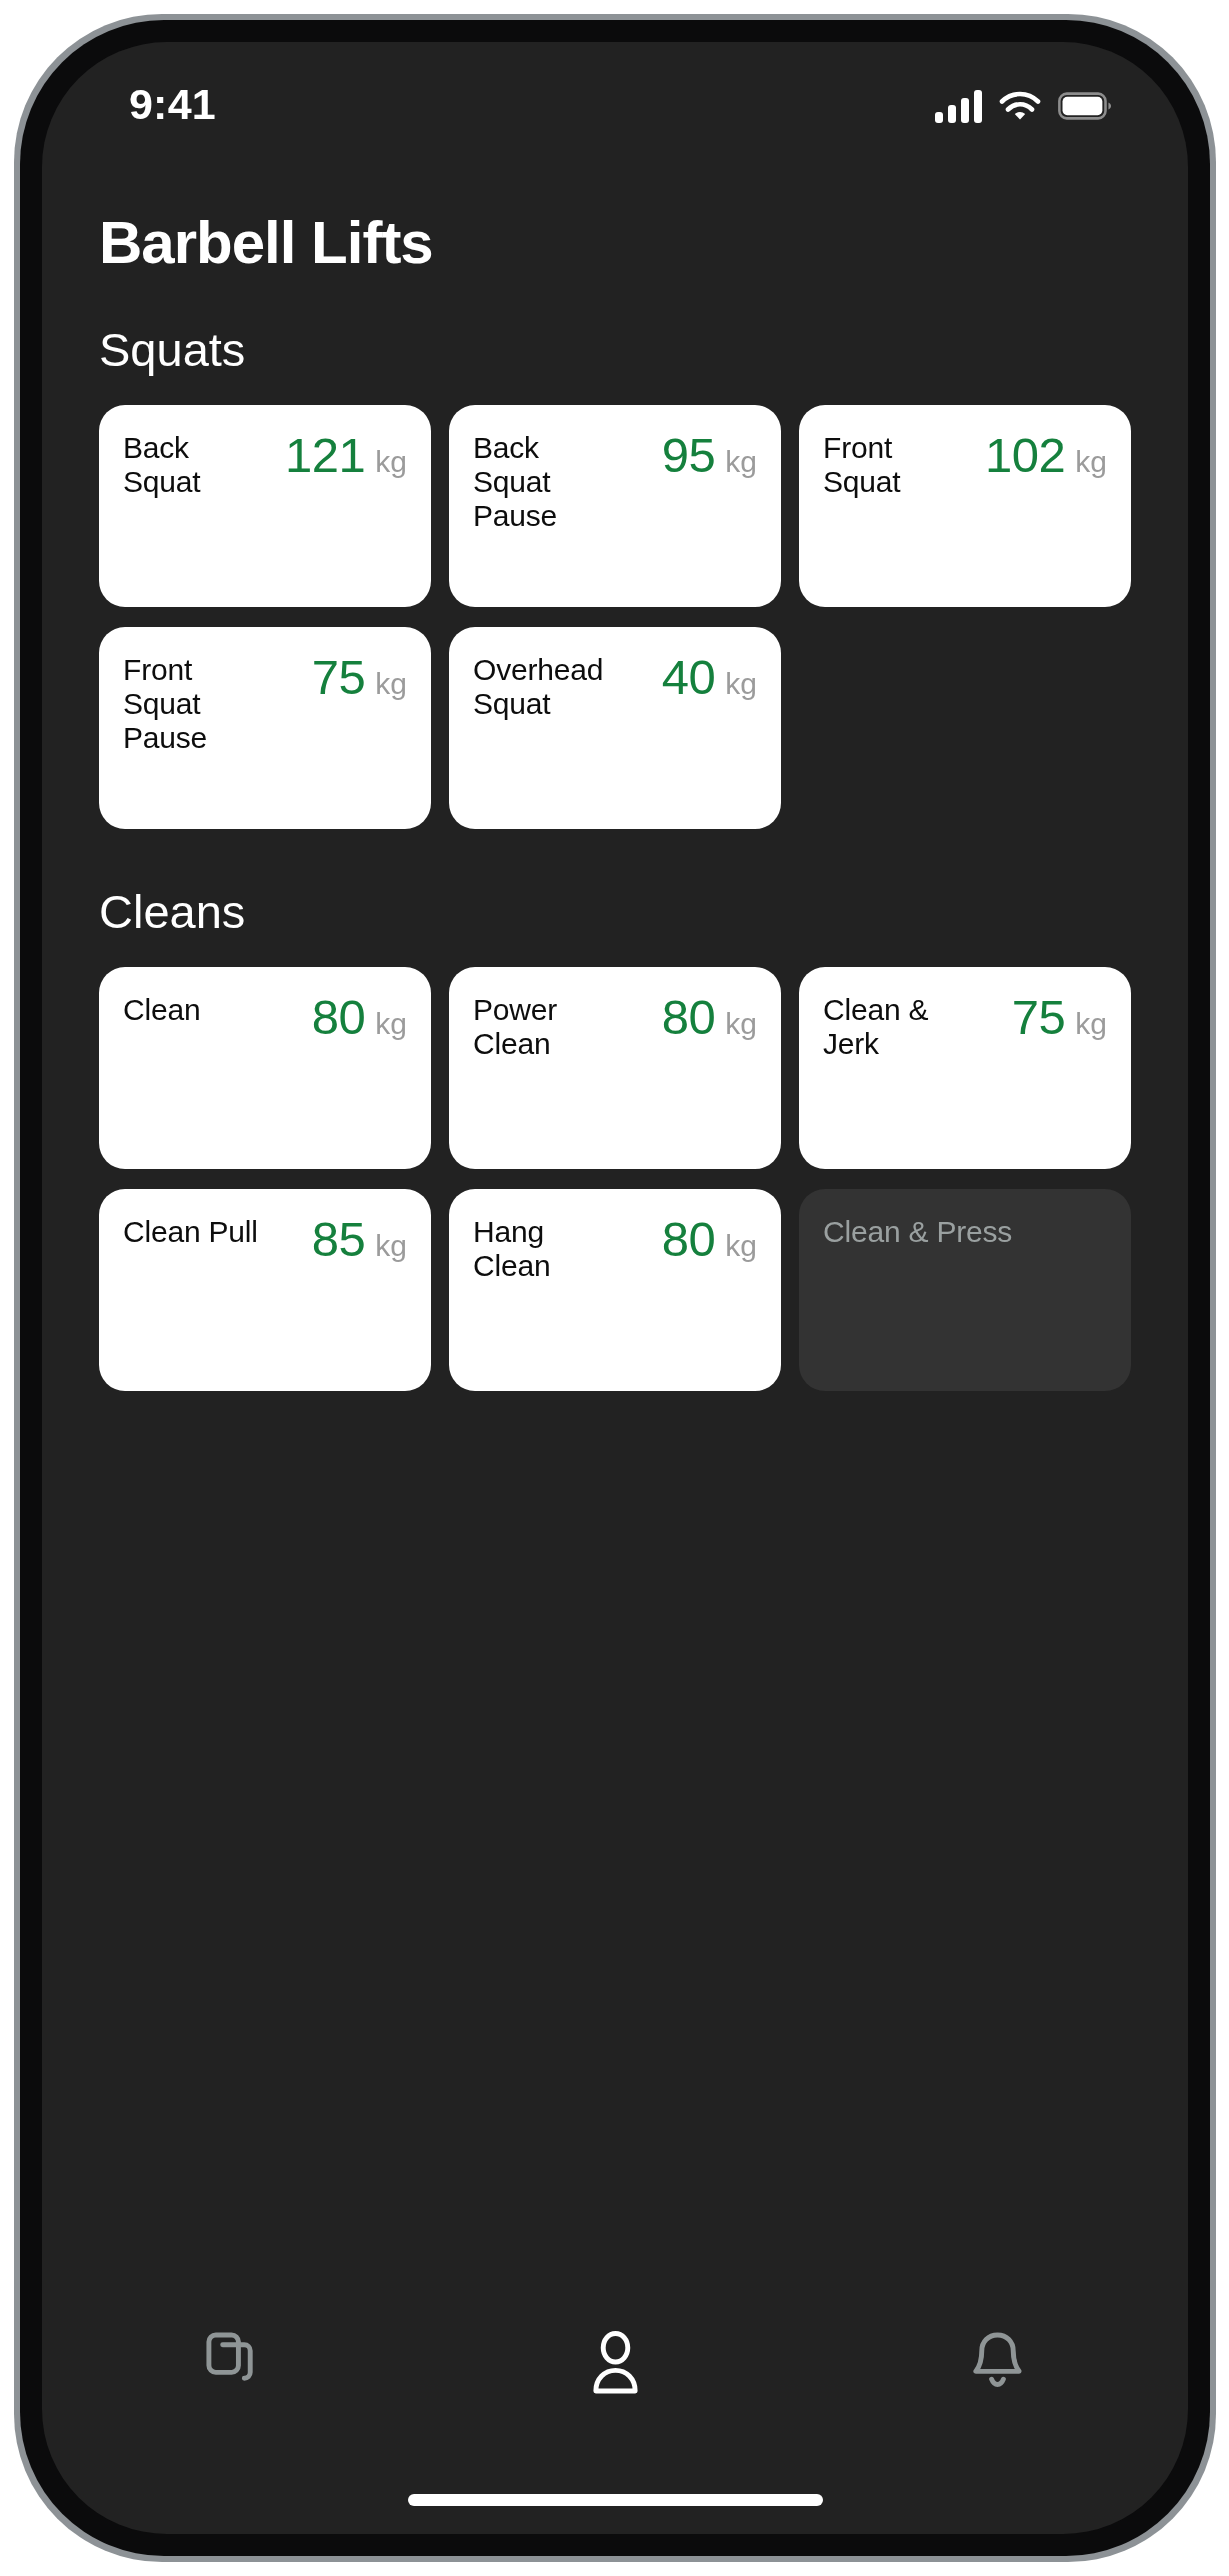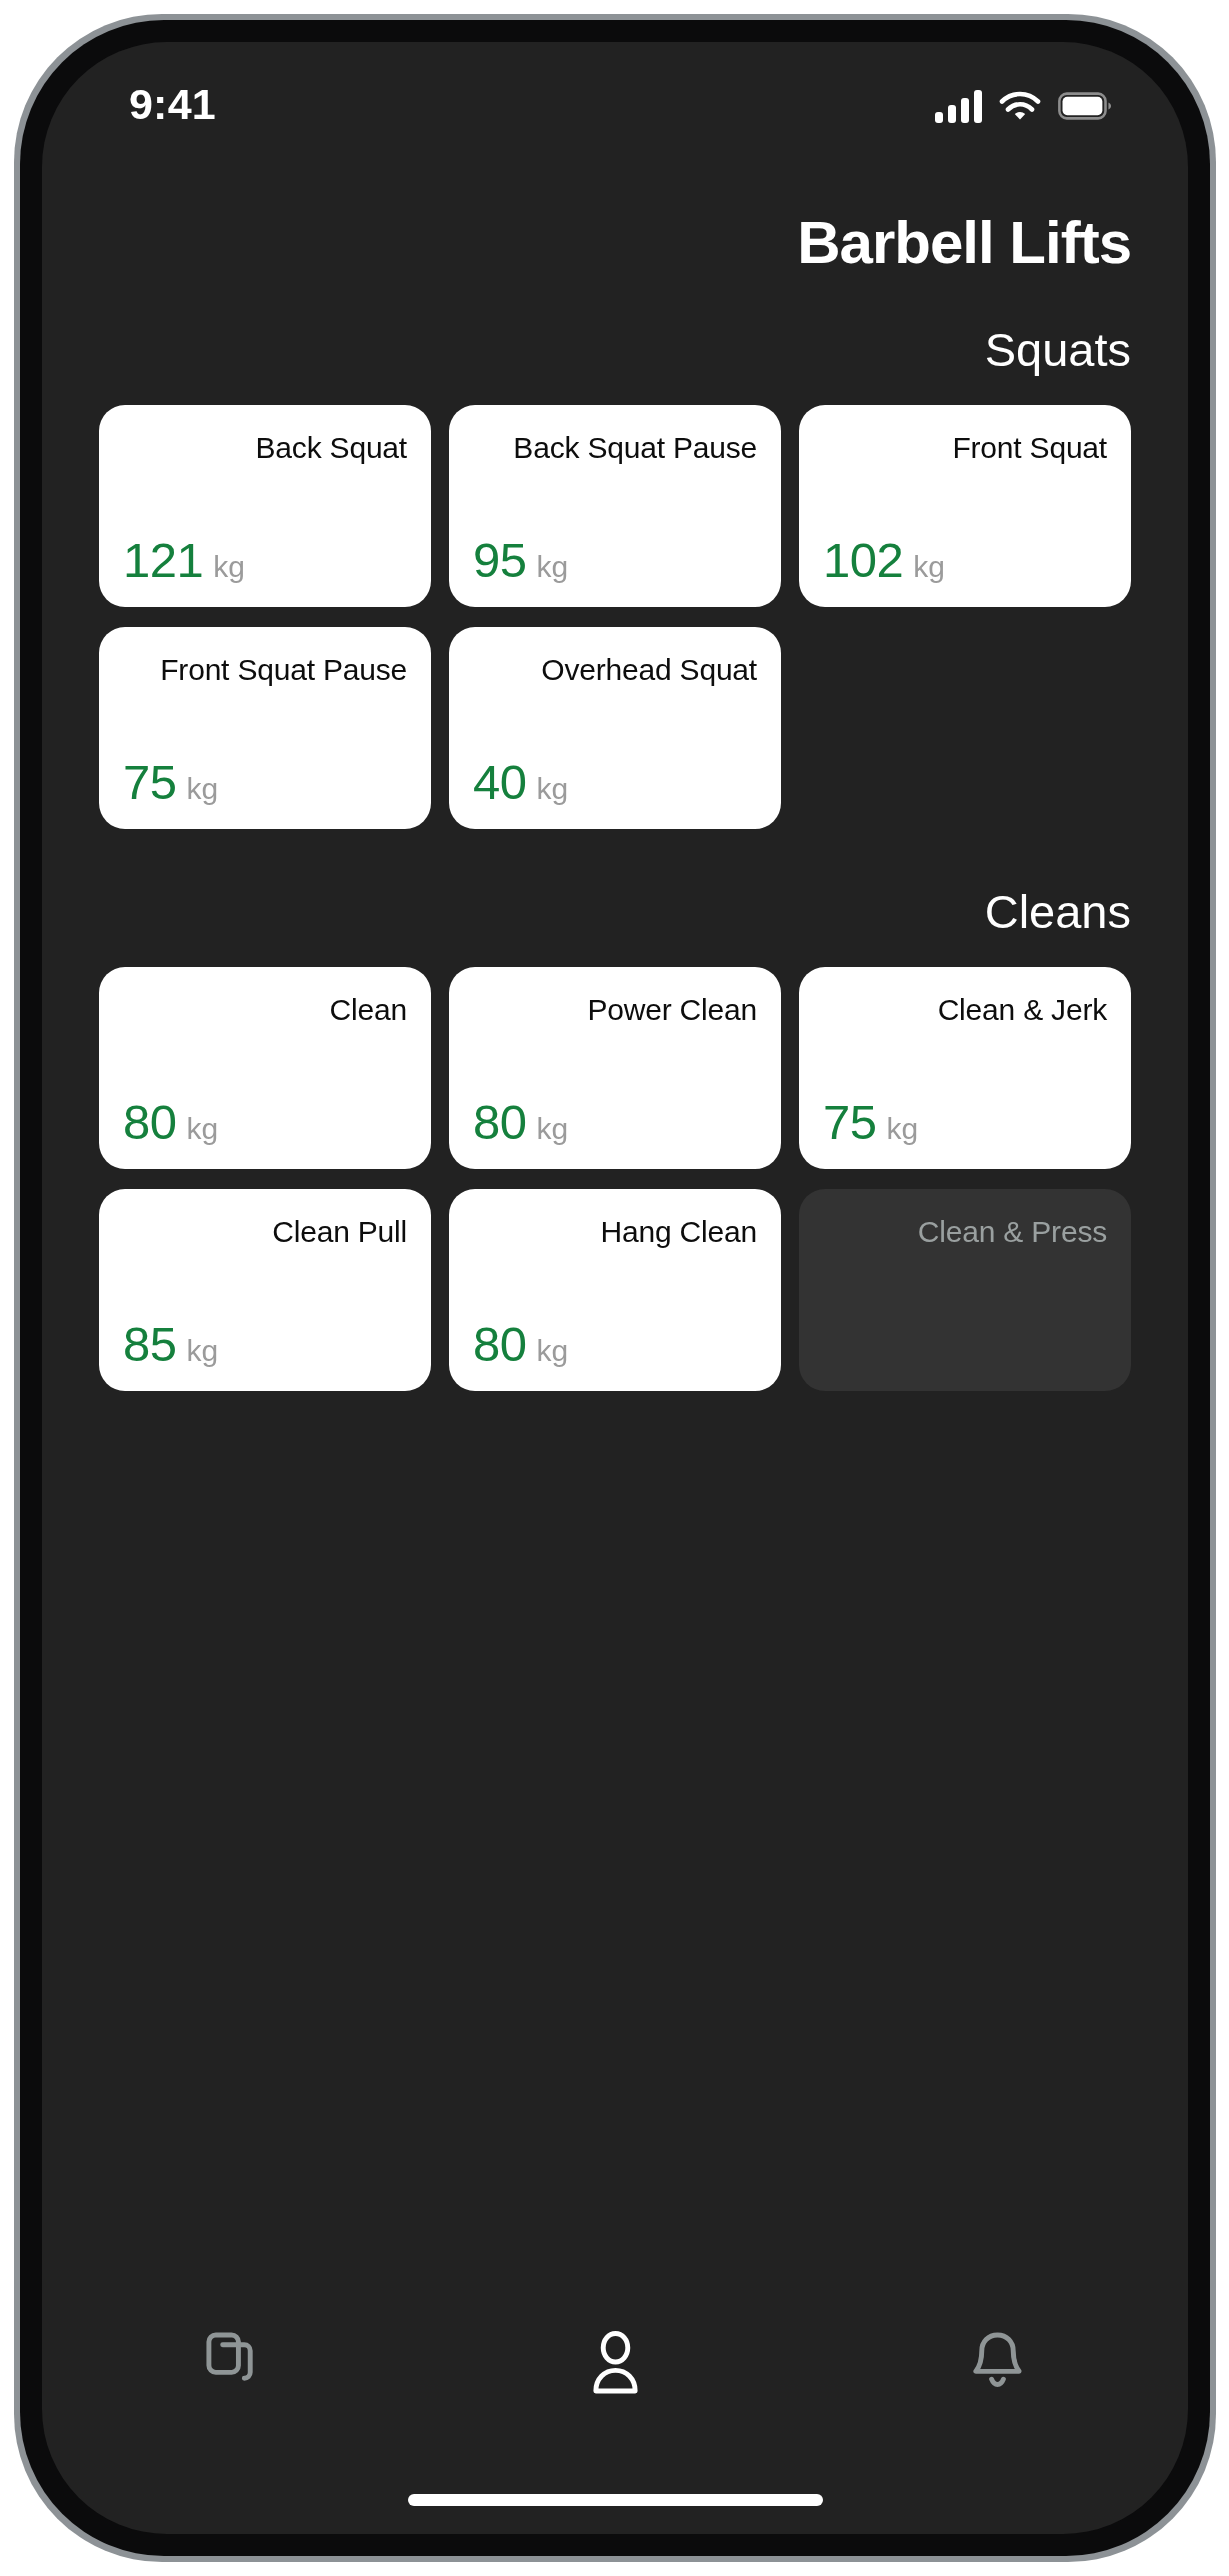--- a/index.html
+++ b/index.html
@@ -12,21 +12,20 @@
     -webkit-font-smoothing: antialiased;
   }
 
   
   .stage {
     position: relative;
     width: 1230px;
     height: 2576px;
     background: #ffffff;
     overflow: hidden;
-    text-align: right;
   }
 
   .phone-outer {
     position: absolute;
     left: 14px;
     top: 14px;
     width: 1202px;
     height: 2548px;
     border-radius: 148px;
     background: #8d9296;
@@ -162,21 +161,21 @@
     gap: 20px 18px;
   }
 
   .card {
     position: relative;
     height: 202px;
     border-radius: 26px;
     background: #ffffff;
     padding: 26px 24px 22px 24px;
     display: flex;
-    flex-direction: column;
+    flex-direction: row;
     justify-content: space-between;
     cursor: pointer;
     overflow: hidden;
     gap: 39px;
   }
 
   .card.empty {
     background: #333333;
     cursor: pointer;
   }

